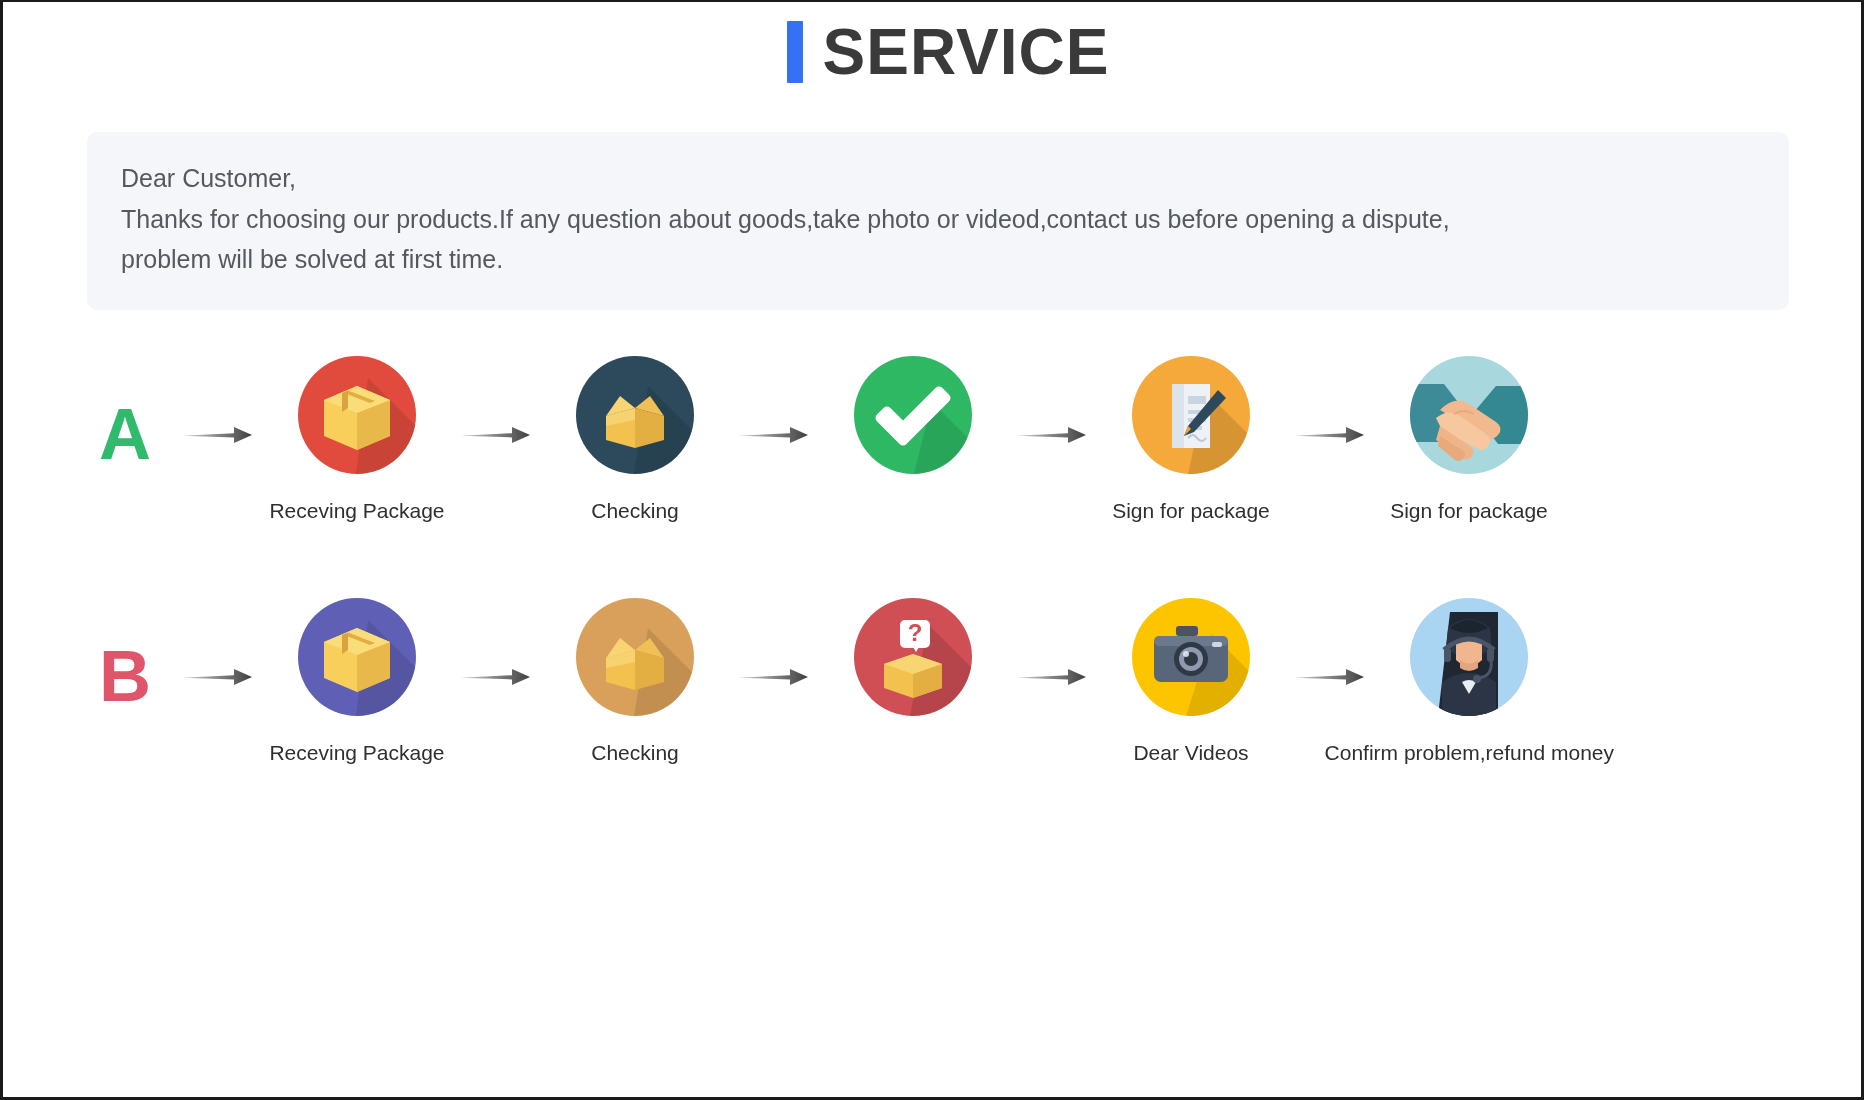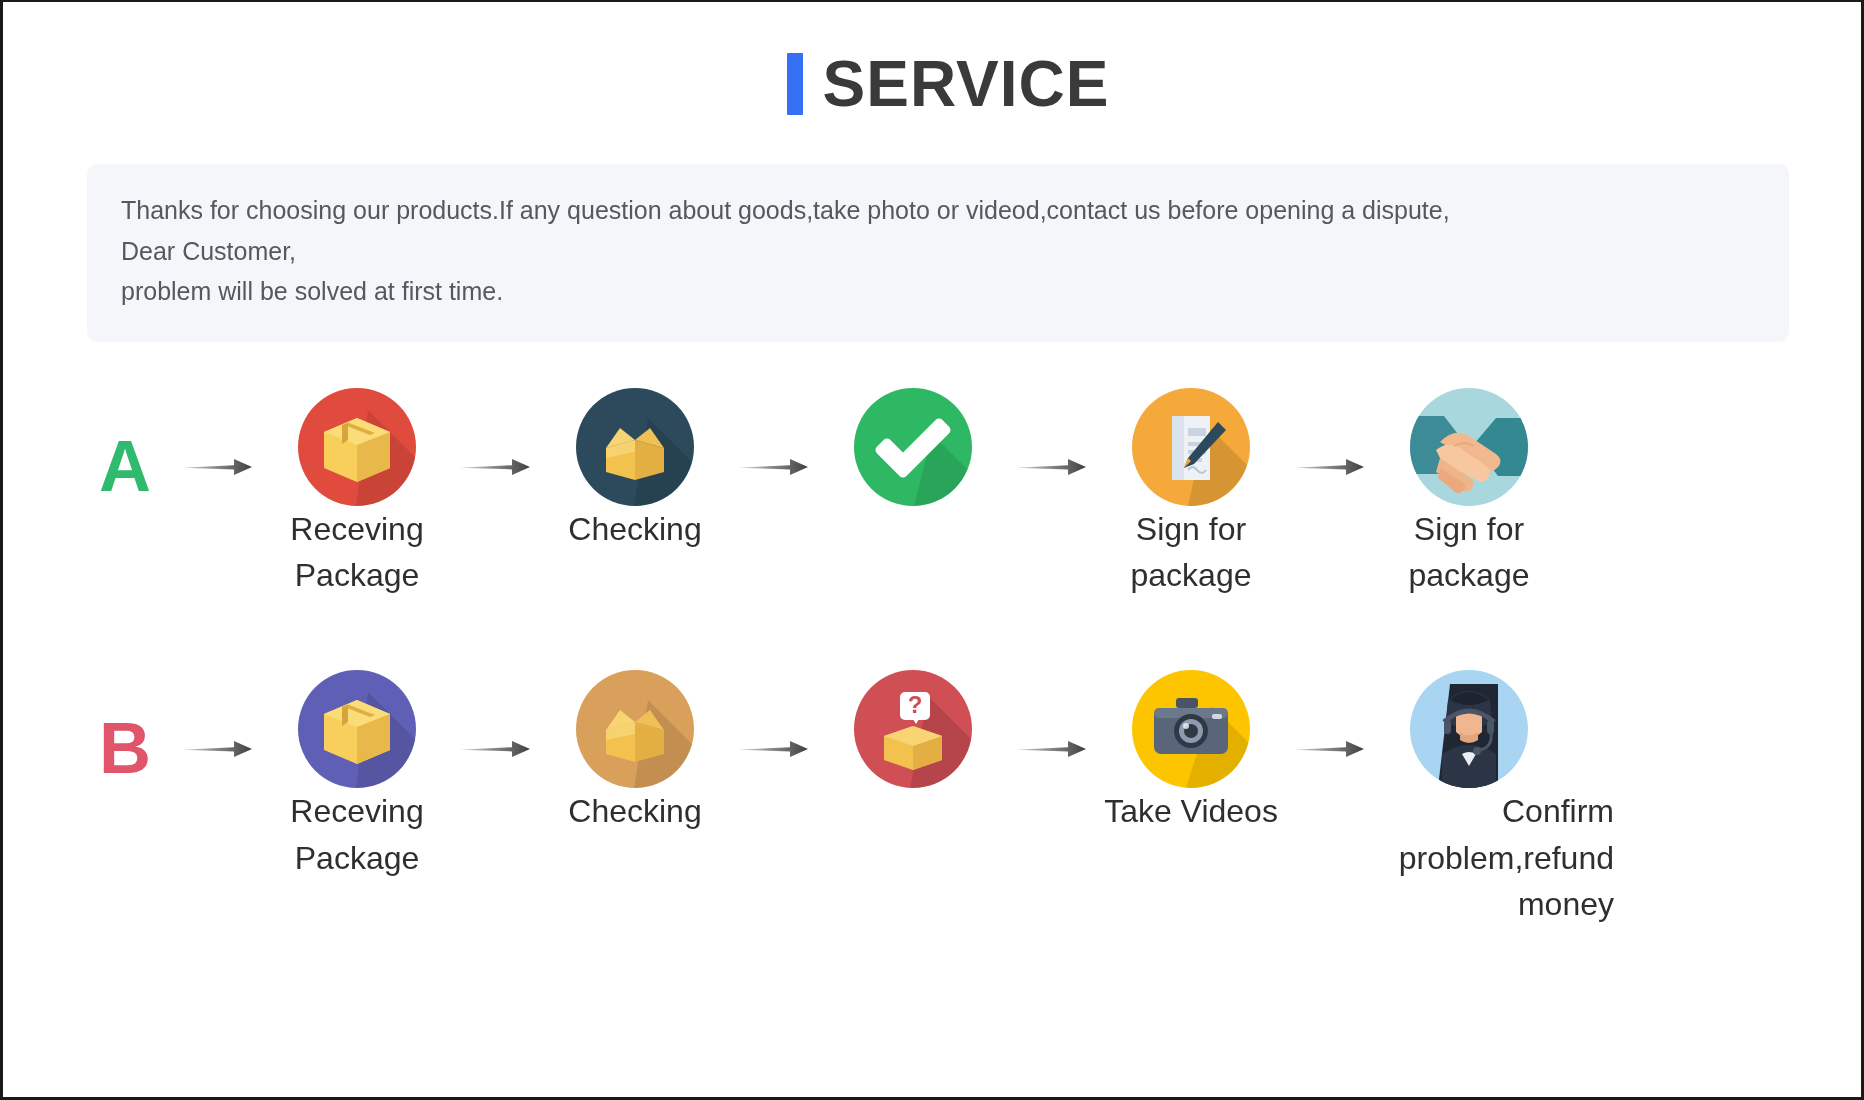--- a/index.html
+++ b/index.html
@@ -26,21 +26,21 @@
     border-bottom: 3px solid #1a1a1a;
     overflow: hidden;
   }
 
   
   .title-row {
     display: flex;
     align-items: center;
     justify-content: center;
     gap: 20px;
-    padding-top: 50px;
+    padding-top: 18px;
     margin-left: 32px;
   }
   .title-bar {
     width: 16px;
     height: 62px;
     background: #3670f5;
     border-radius: 1px;
     flex: none;
   }
   .title-text {
@@ -108,41 +108,42 @@
   }
   .icon-circle {
     width: 118px;
     height: 118px;
     border-radius: 50%;
     position: relative;
     overflow: hidden;
     flex: none;
   }
   .step-label {
-    font-size: 32px;
+    margin-top: 22px;
+    font-size: 21px;
     color: #2f2f2f;
     text-align: center;
     line-height: 1.45;
     width: 230px;
   }
   .step-label.wide { width: 290px; text-align: right; }
 </style>
 </head>
 <body>
 
 <div class="page">
 
   <div class="title-row">
     <div class="title-bar"></div>
     <div class="title-text">SERVICE</div>
   </div>
 
   <div class="notice">
+    <p>Dear Customer,</p>
     <p>Thanks for choosing our products.If any question about goods,take photo or videod,contact us before opening a dispute,</p>
-    <p>Dear Customer,</p>
     <p>problem will be solved at first time.</p>
   </div>
 
   <div class="flow-row row-a">
     <div class="row-letter green">A</div>
 
     <div class="arrow">
       <svg width="72" height="22" viewBox="0 0 72 22">
           <defs>
             <linearGradient id="ga1" x1="0" y1="0" x2="1" y2="0">
@@ -325,21 +326,21 @@
           <rect x="44" y="28" width="22" height="10" rx="3" fill="#4a5464"></rect>
           <rect x="22" y="38" width="74" height="46" rx="7" fill="#596578"></rect>
           <rect x="22" y="38" width="74" height="10" rx="5" fill="#6c788c"></rect>
           <circle cx="59" cy="61" r="17" fill="#2f3845"></circle>
           <circle cx="59" cy="61" r="12" fill="#8e9aad"></circle>
           <circle cx="59" cy="61" r="7" fill="#2f3845"></circle>
           <circle cx="54" cy="56" r="3" fill="#e8edf4" opacity="0.85"></circle>
           <rect x="80" y="44" width="10" height="5" rx="2" fill="#cfd7e3"></rect>
         </svg>
       </div>
-      <div class="step-label">Take Videos</div>
+      <div class="step-label">Dear Videos</div>
     </div>
 
     <div class="arrow">
       <svg width="72" height="22" viewBox="0 0 72 22">
           <path d="M0 11.8 L52 9.2 L52 3 L70 11 L52 19 L52 13.4 Z" fill="url(#ga1)"></path>
         </svg>
     </div>
 
     <div class="step">
       <div class="icon-circle" style="background:#a9d5f2">

